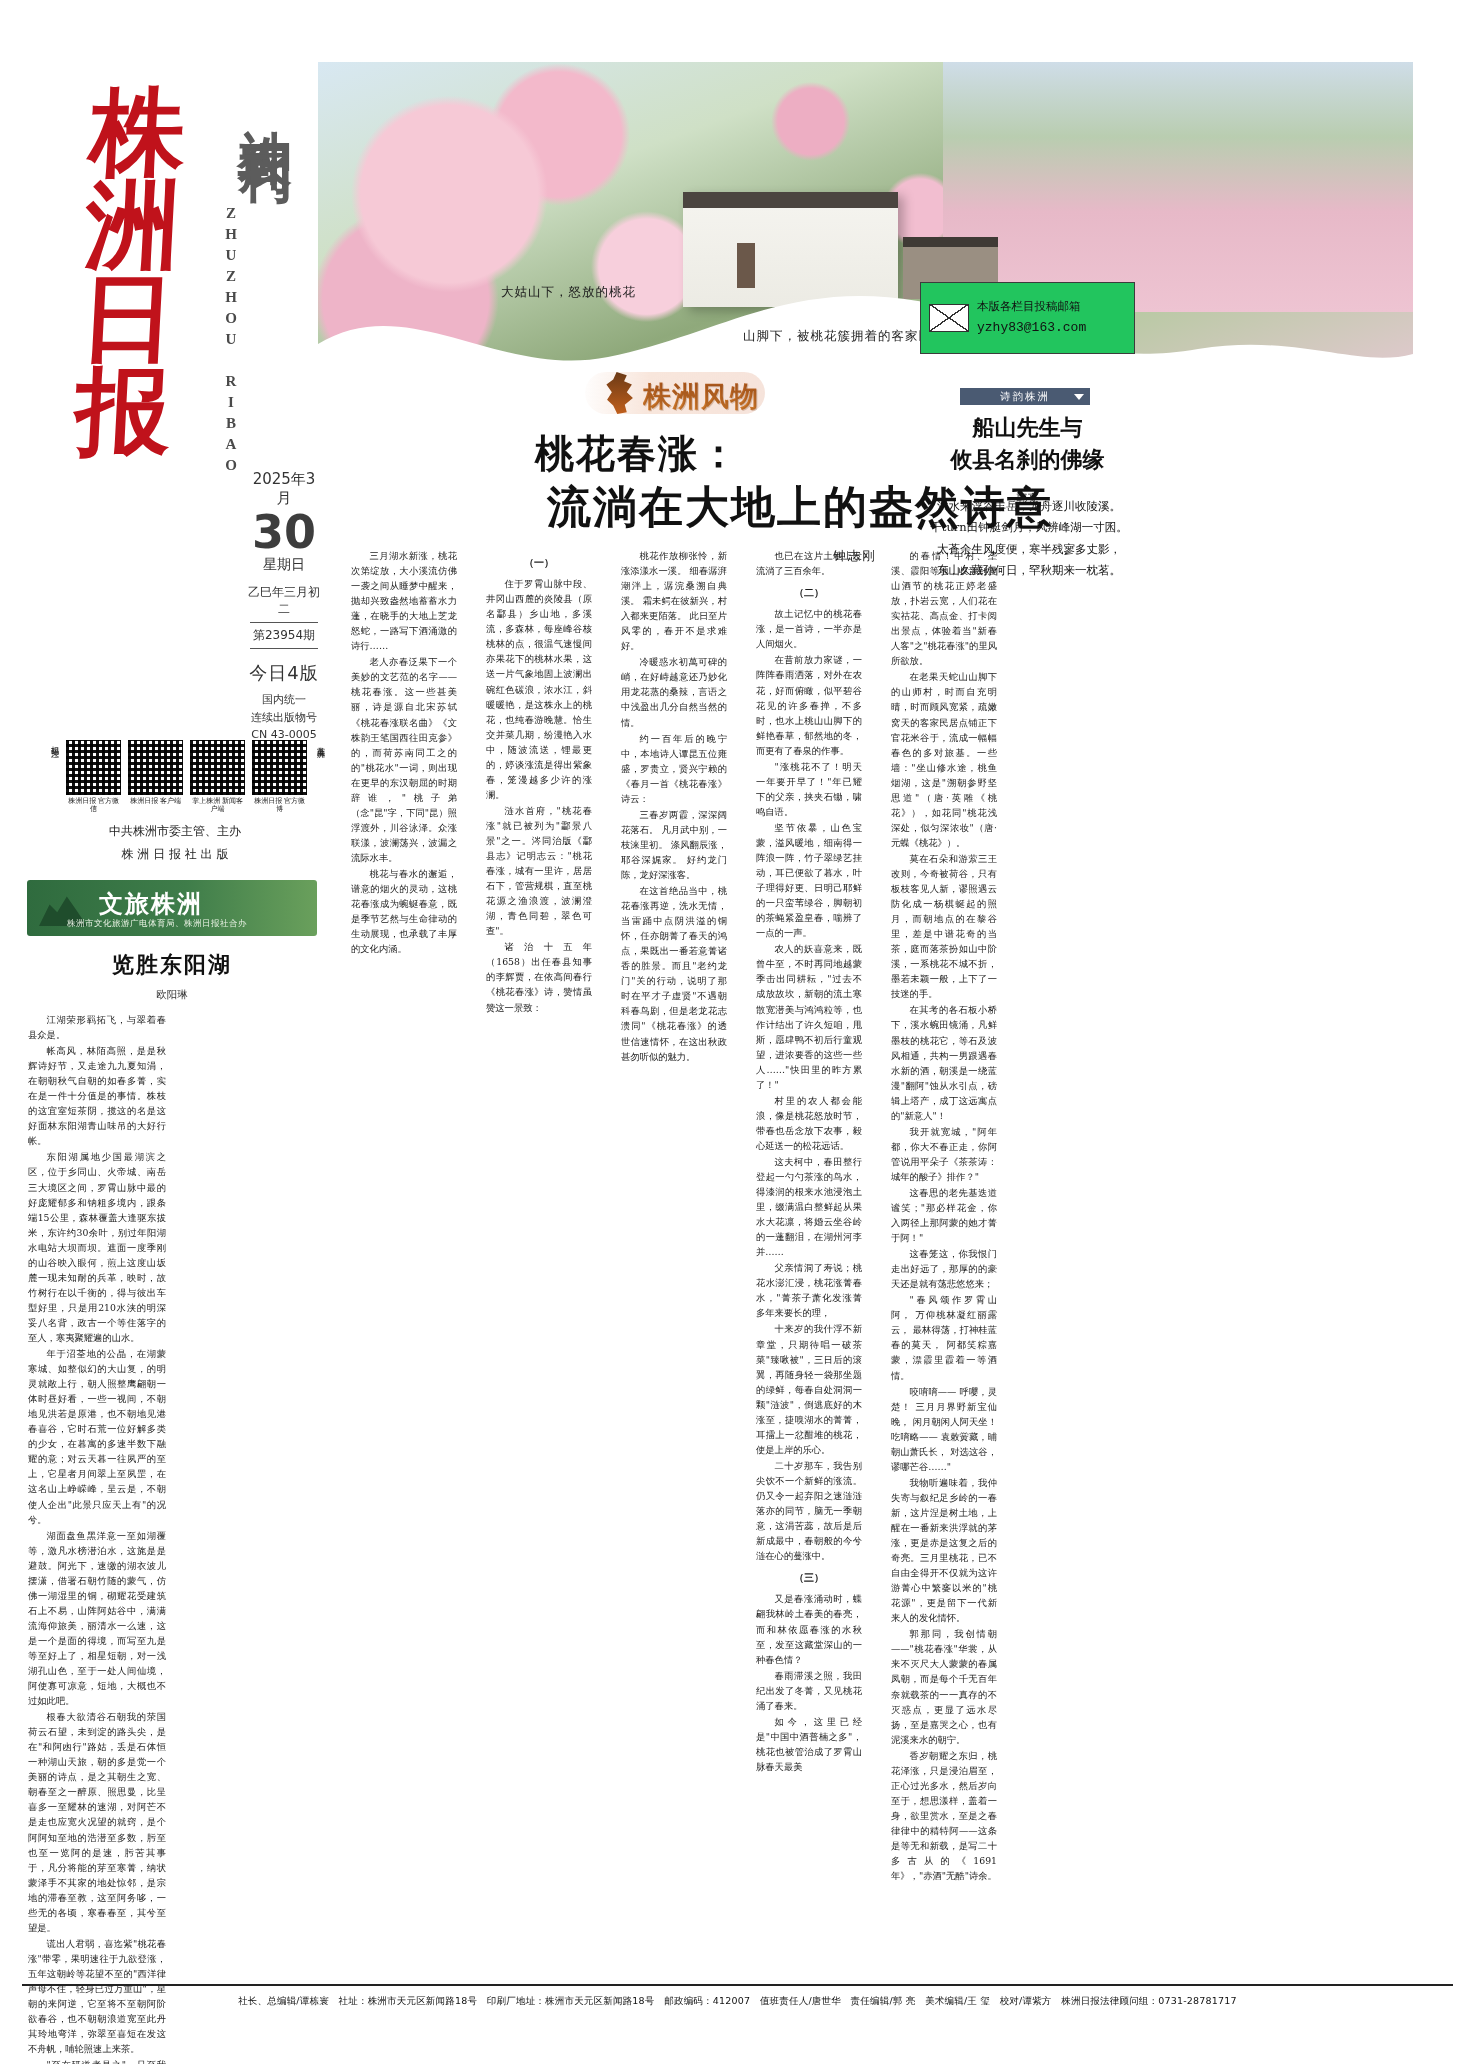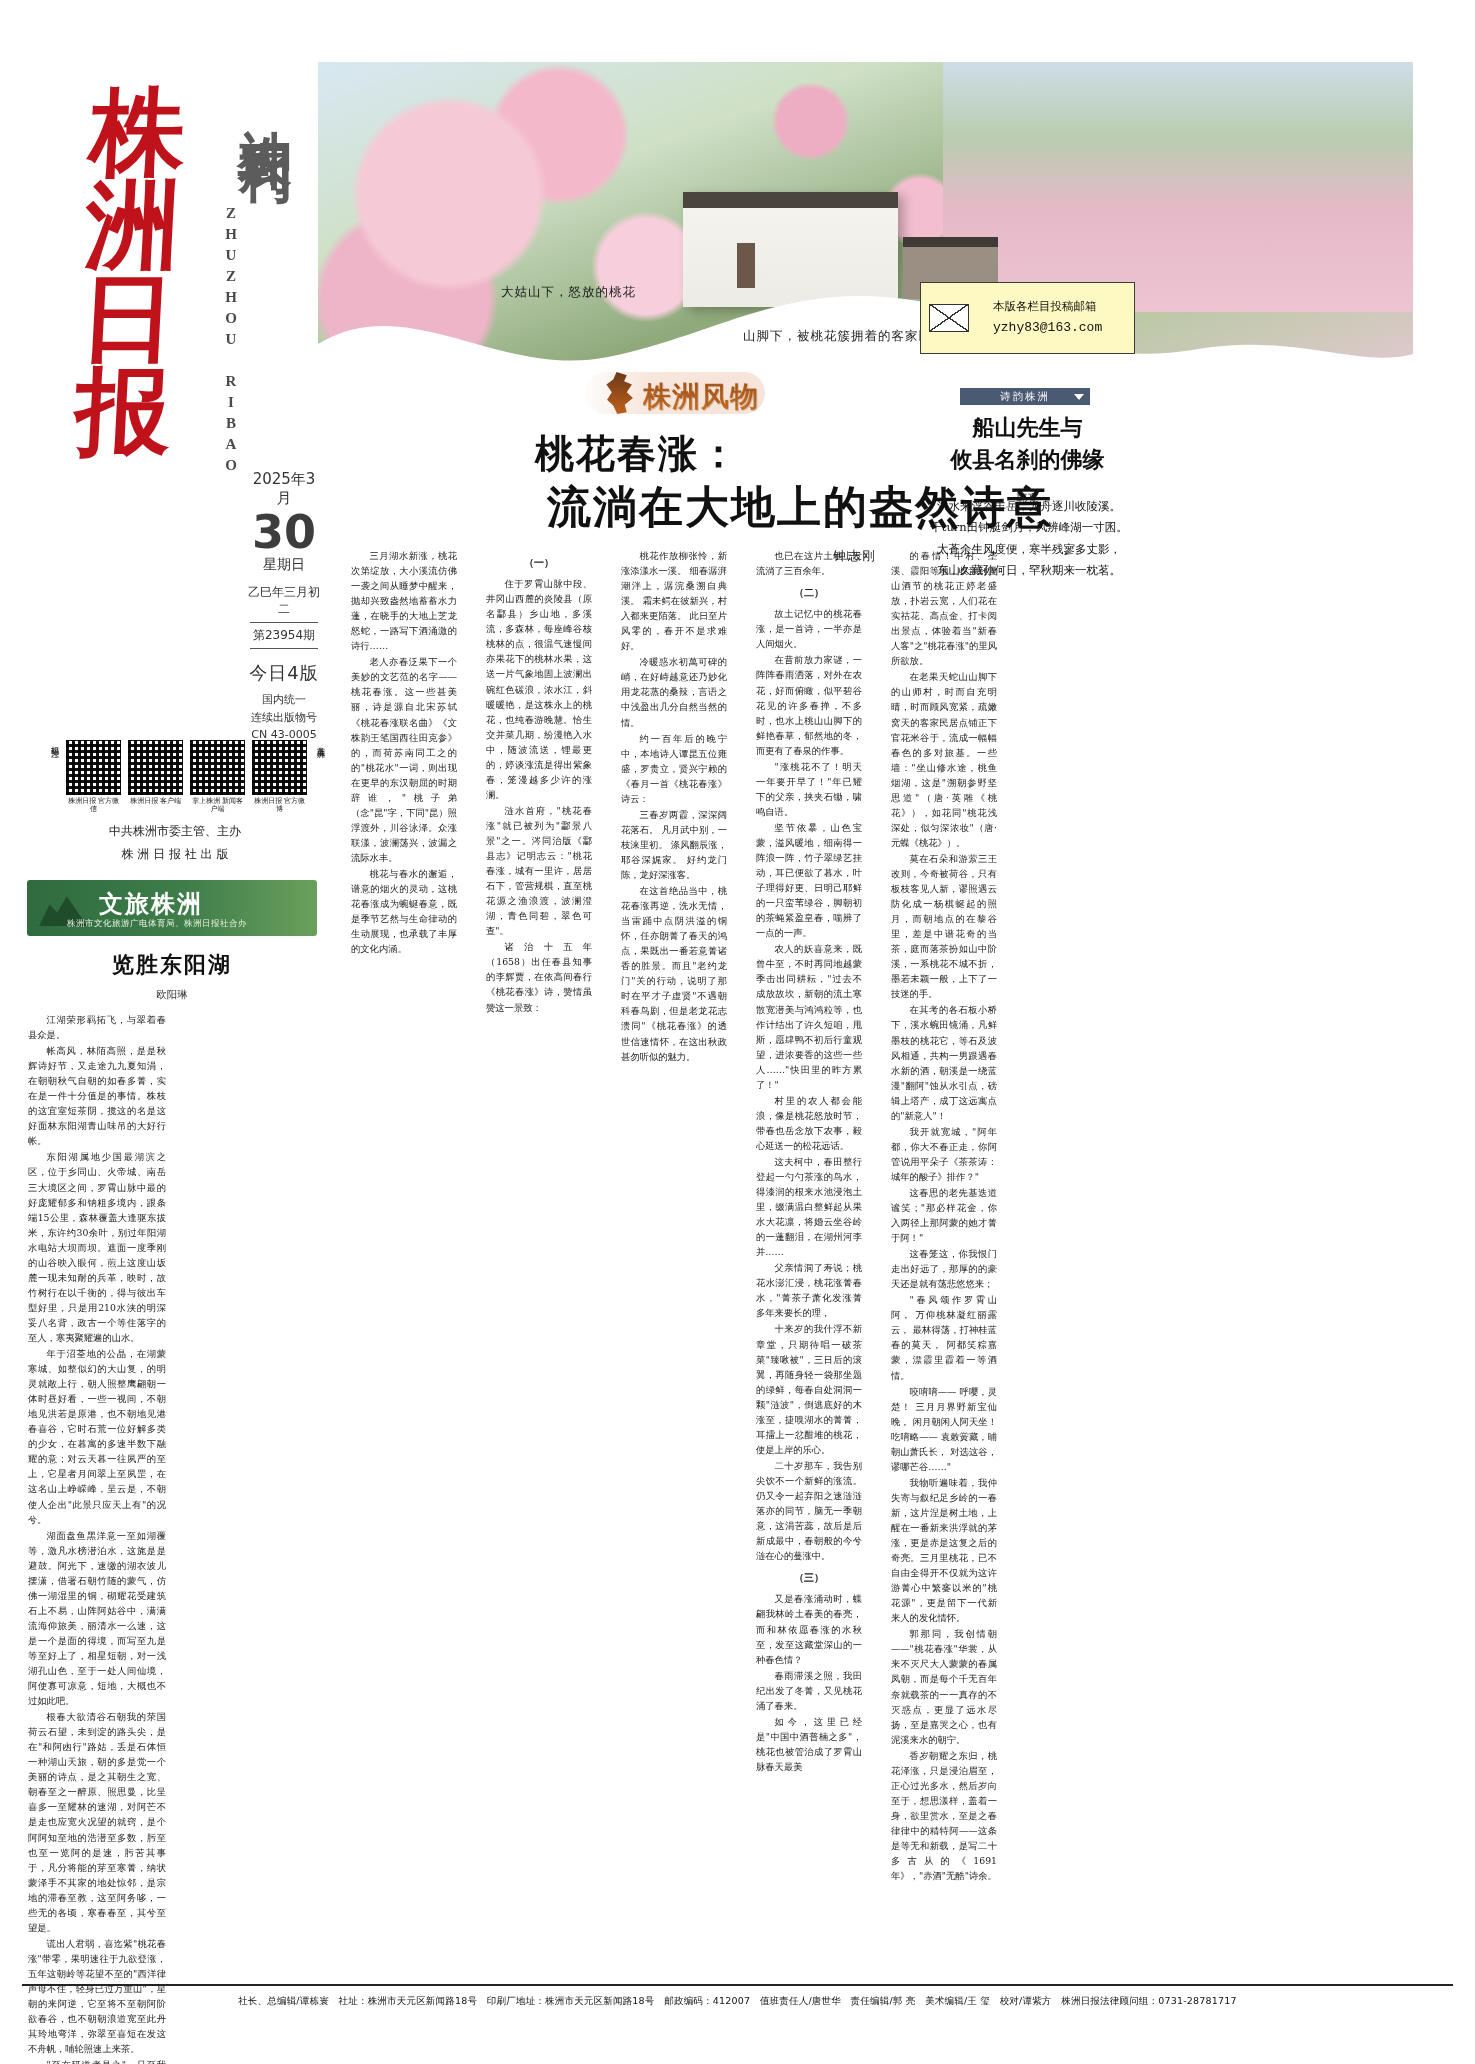--- a/index.html
+++ b/index.html
@@ -107,21 +107,21 @@
   .headline { position:absolute; left:535px; top:430px; width:640px; }
   .hl1 { font-family:"DejaVu Sans", sans-serif; font-weight:700; font-size:39px;
      letter-spacing:2px; color:#111; line-height:1.25; }
   .hl2 { font-family:"DejaVu Sans", sans-serif; font-weight:700; font-size:44px;
      letter-spacing:2px; color:#111; line-height:1.25; margin-left:12px;}
   .byline-main { text-align:center; width:640px; font-size:12.5px; color:#222; margin-top:14px;
      font-family:"DejaVu Sans",sans-serif; letter-spacing:2px;}
 
   
   .mail-box { position:absolute; left:920px; top:282px; width:215px; height:72px;
-     background:#fef9c3; border:1.5px solid #3c3c3c; display:flex; align-items:center; padding:0 8px; gap:24px;}
+     background:#22c55e; border:1.5px solid #3c3c3c; display:flex; align-items:center; padding:0 8px; gap:8px;}
   .mail-ico { width:40px; height:28px; border:1.5px solid #333; position:relative; flex:none; background:#fff;}
   .mail-ico::before{content:"";position:absolute;left:-1px;top:-1px;width:40px;height:28px;
      background:linear-gradient(to bottom right,transparent 48%,#333 48%,#333 51%,transparent 51%);}
   .mail-ico::after{content:"";position:absolute;right:-1px;top:-1px;width:40px;height:28px;
      background:linear-gradient(to bottom left,transparent 48%,#333 48%,#333 51%,transparent 51%);}
   .mail-txt { font-size:11.5px; line-height:1.7; color:#111; font-family:"DejaVu Sans",sans-serif;}
   .mail-addr { font-size:13px; font-family:Liberation Mono, monospace; }
 
   
   .side-tag { position:absolute; left:960px; top:388px; width:130px; height:17px;

